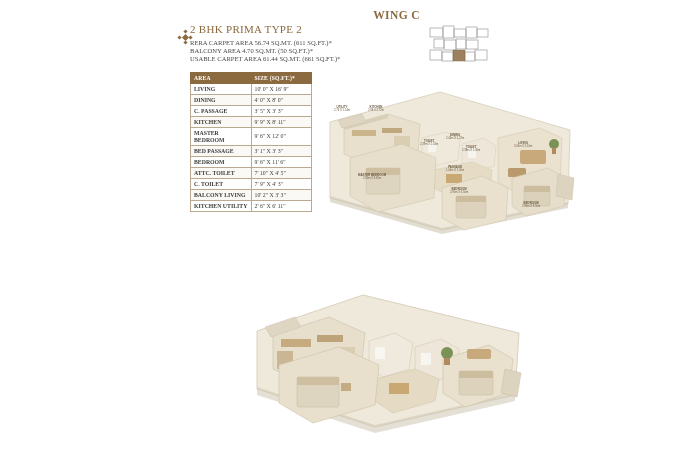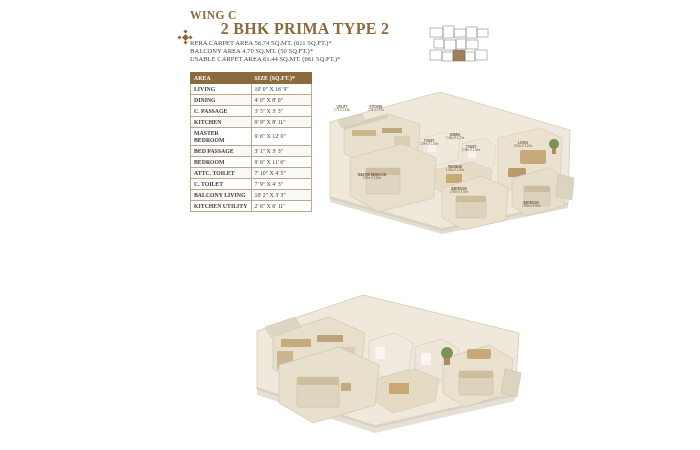--- a/index.html
+++ b/index.html
@@ -10,25 +10,25 @@
     color:#3a3a3a;
     position:relative;
     overflow:hidden;
   }
   .page{position:absolute;left:0;top:0;width:700px;height:450px;}
 
   
   .hdr{position:absolute;left:190px;top:8px;width:230px;}
   .wing{
     color:#8c6a3f;font-size:11.5px;letter-spacing:.4px;
-    font-weight:bold;line-height:14px;
+    font-weight:bold;line-height:14px;text-align:right;
   }
   .type{
-    color:#8c6a3f;font-size:16px;letter-spacing:.3px;
-    font-weight:bold;line-height:14px;text-align:center;
+    color:#8c6a3f;font-size:11px;letter-spacing:.3px;
+    font-weight:normal;line-height:14px;
   }
   .flatno{
     margin-top:8px;color:#4a4a4a;font-size:9.5px;font-weight:bold;
     letter-spacing:.2px;line-height:12px;
   }
   .areas{margin-top:3px;font-size:6.6px;line-height:8.2px;color:#4a4a4a;}
   .areas div{white-space:nowrap;}
 
   
   .ornament{

